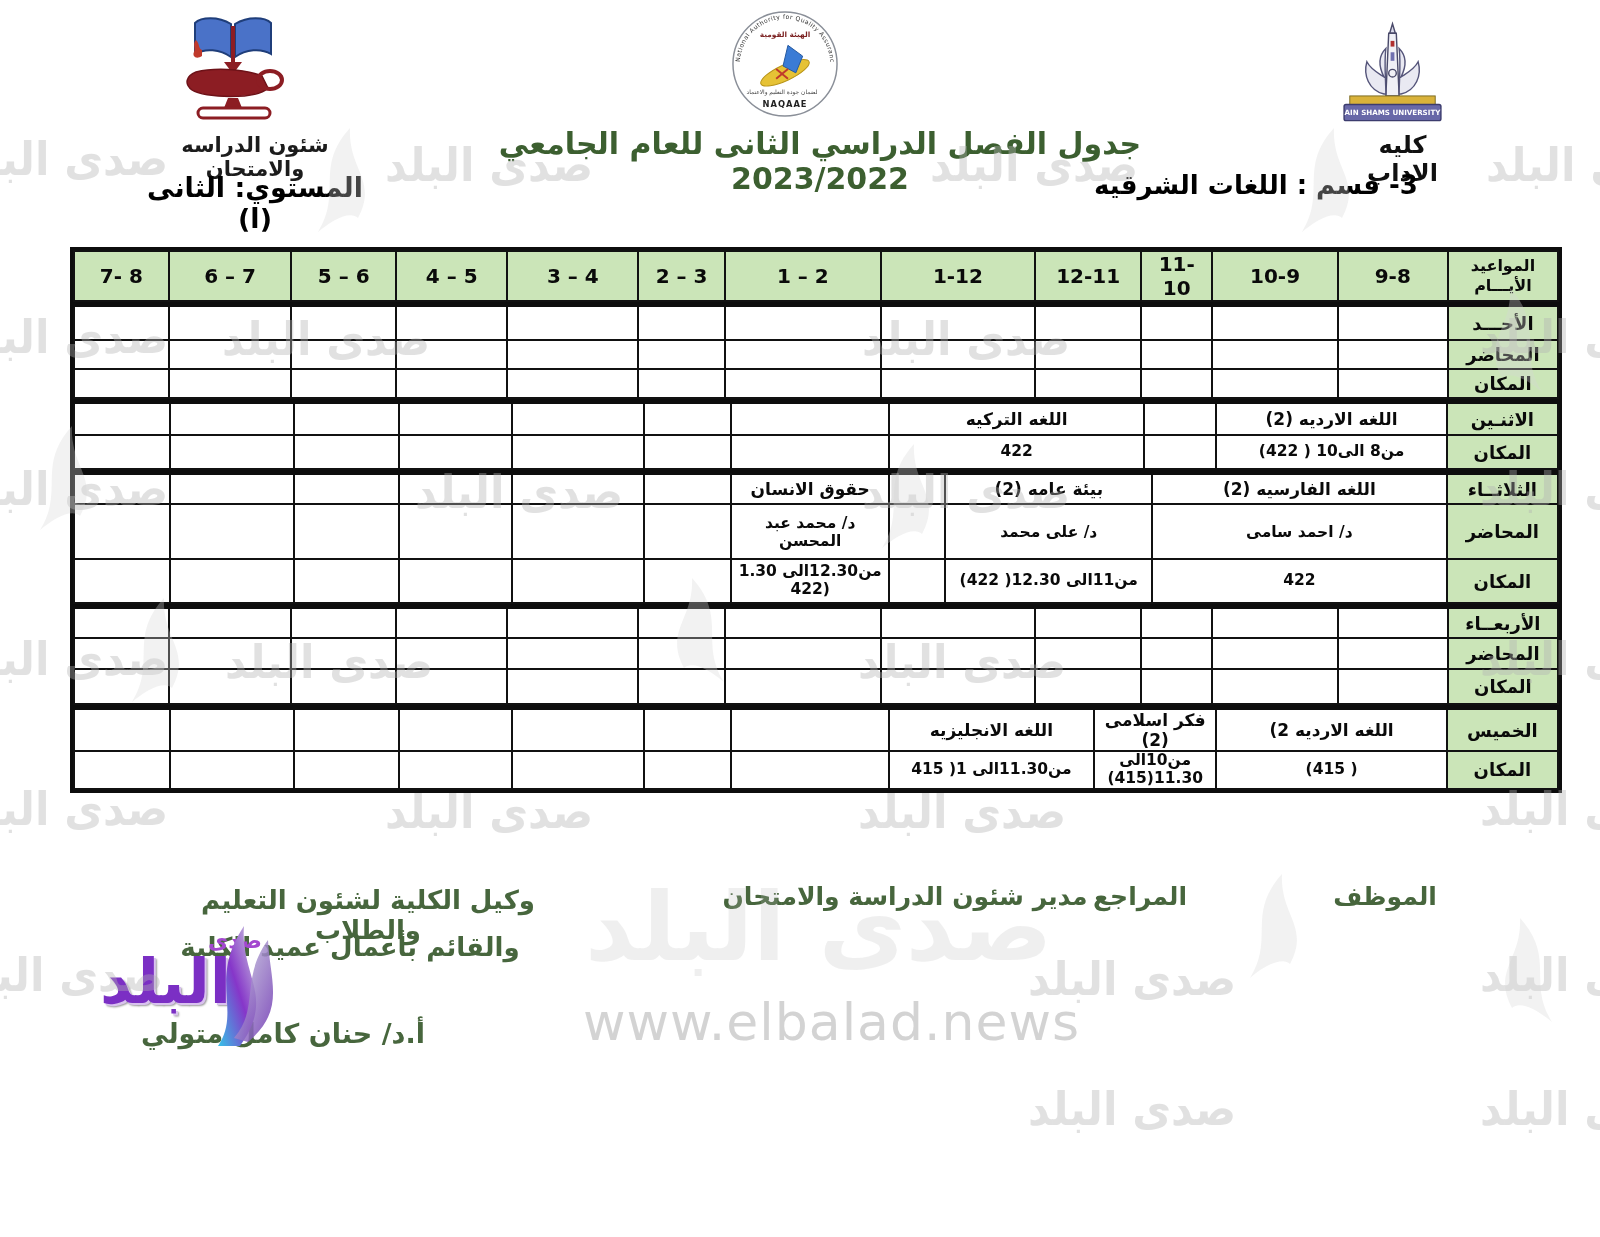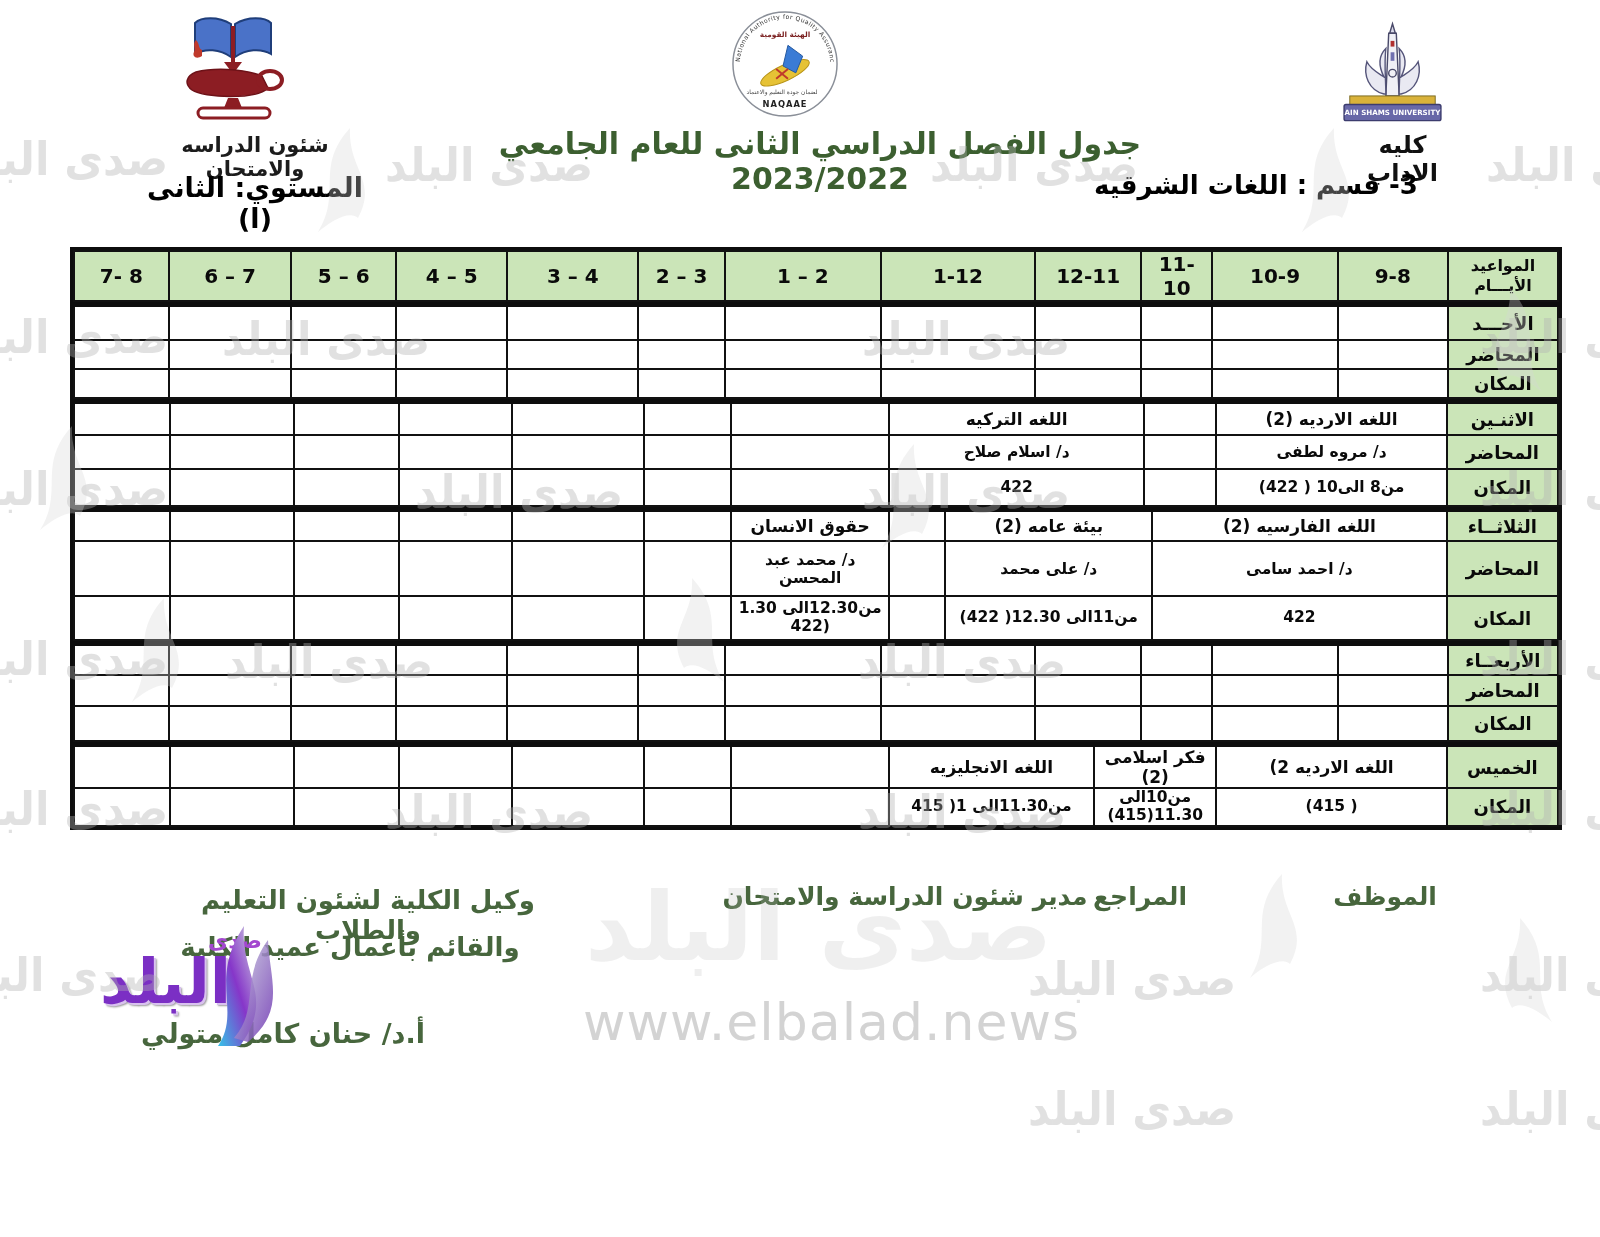--- a/index.html
+++ b/index.html
@@ -190,33 +190,20 @@
           <td class="cell subj" dir="rtl" style="width: 7.5%;"></td>
           <td class="cell subj" dir="rtl" style="width: 8.9%;"></td>
           <td class="cell subj" dir="rtl" style="width: 5.7%;"></td>
           <td class="cell subj" dir="rtl" style="width: 10.7%;"></td>
           <td class="cell subj" dir="rtl" style="width: 17.7%;">اللغه التركيه</td>
           <td class="cell subj" dir="rtl" style="width: 4.6%;"></td>
           <td class="cell subj" dir="rtl" style="width: 15.9%;">اللغه الارديه (2)</td>
           <td class="dl" dir="rtl" style="width: 7.4%;">الاثنـين</td>
         </tr>
         <tr>
-          <td class="cell lect" dir="rtl"></td>
-          <td class="cell lect" dir="rtl"></td>
-          <td class="cell lect" dir="rtl"></td>
-          <td class="cell lect" dir="rtl"></td>
-          <td class="cell lect" dir="rtl"></td>
-          <td class="cell lect" dir="rtl"></td>
-          <td class="cell lect" dir="rtl"></td>
-          <td class="cell lect" dir="rtl">د/ اسلام صلاح</td>
-          <td class="cell lect" dir="rtl"></td>
-          <td class="cell lect" dir="rtl">د/ مروه لطفى</td>
-          <td class="dl" dir="rtl">المحاضر</td>
-        </tr>
-        <tr>
           <td class="cell place" dir="rtl"></td>
           <td class="cell place" dir="rtl"></td>
           <td class="cell place" dir="rtl"></td>
           <td class="cell place" dir="rtl"></td>
           <td class="cell place" dir="rtl"></td>
           <td class="cell place" dir="rtl"></td>
           <td class="cell place" dir="rtl"></td>
           <td class="cell place" dir="rtl">422</td>
           <td class="cell place" dir="rtl"></td>
           <td class="cell place" dir="rtl">من8 الى10 ( 422)</td>

